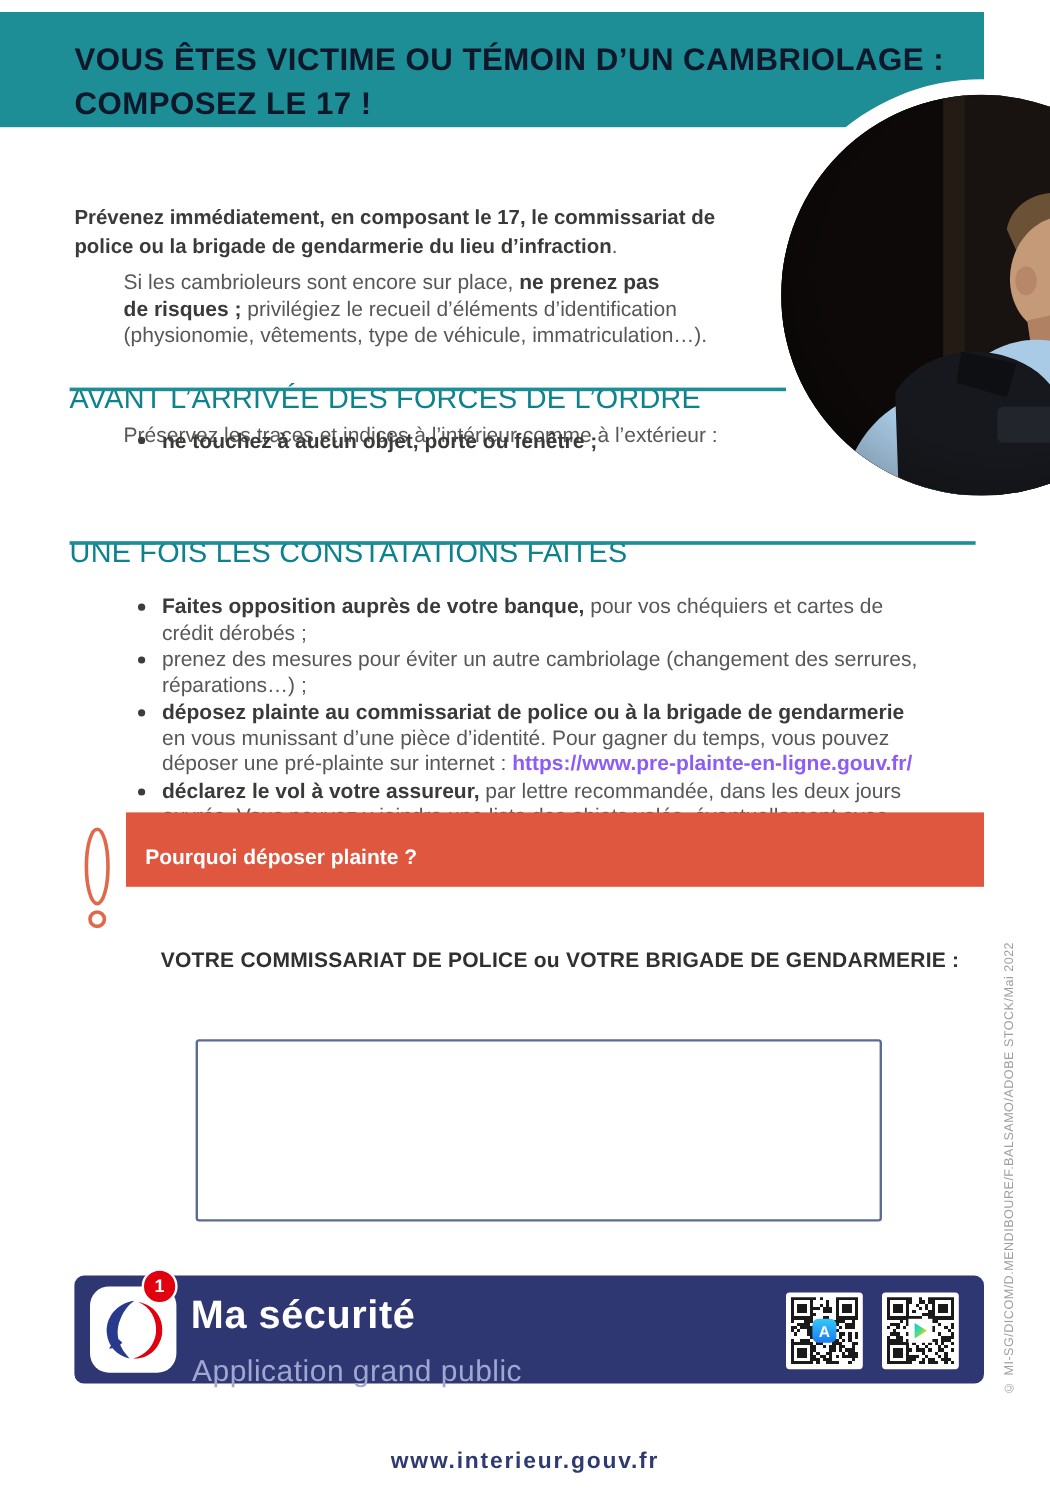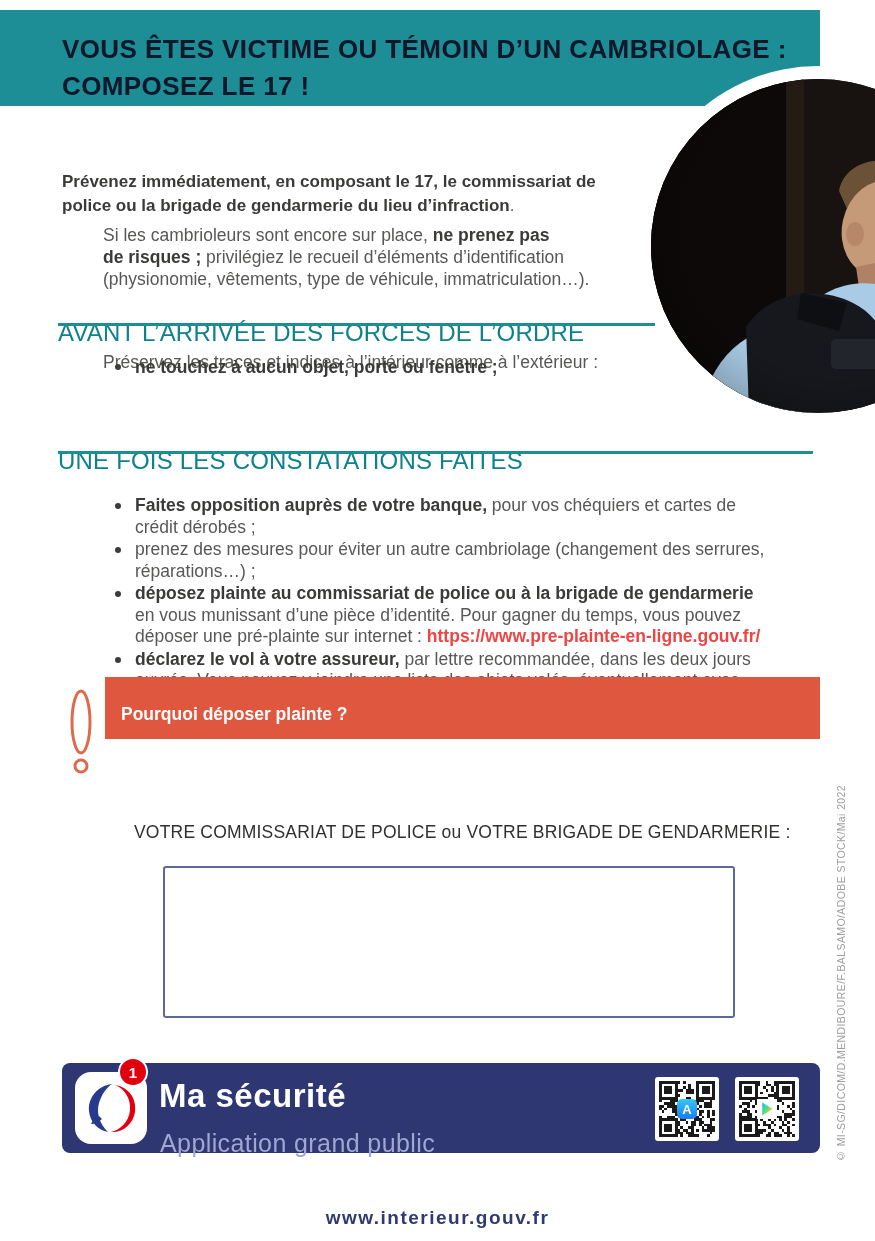--- a/index.html
+++ b/index.html
@@ -40,32 +40,32 @@
     letter-spacing:.2px;white-space:nowrap;
   }
   .rule{position:absolute;left:58px;height:3px;background:#1d8d96;}
   .sec1-intro{position:absolute;left:103px;top:333px;width:620px;font-size:17.5px;line-height:22px;}
   .blist{position:absolute;left:113px;margin:0;padding:0;list-style:none;font-size:17.5px;line-height:22px;}
   .blist li{position:relative;padding-left:22px;white-space:pre-line;}
   .blist li:before{content:"";position:absolute;left:2px;top:8px;width:6px;height:6px;border-radius:50%;background:#3c3c3b;}
   .blist.bold1 li{font-weight:bold;color:#3a3a39;line-height:23px;}
   .blist2{top:459px;width:712px;line-height:21.5px;margin-top:36px;}
   .blist2 li{margin-bottom:1px;}
-  .link{color:#ef4444;font-weight:bold;text-decoration:none;}
+  .link{color:#8b5cf6;font-weight:bold;text-decoration:none;}
   
   .callout{
     position:absolute;left:105px;top:677px;width:683px;background:#e0573f;color:#ffffff;
     padding:26px 16px 14px 16px;font-size:17.5px;line-height:22px;
   }
   .callout .callout-title{font-weight:bold;}
   .callout .callout-body{white-space:pre-line;}
   .excl{position:absolute;left:64px;top:688px;width:34px;height:90px;}
   
   .contact-label{
-    position:absolute;left:134px;top:822px;font-size:17.5px;font-weight:normal;color:#30302f;
+    position:absolute;left:134px;top:790px;font-size:17.5px;font-weight:bold;color:#30302f;
     letter-spacing:.2px;white-space:nowrap;
   }
   .contact-box{
     position:absolute;left:163px;top:866px;width:568px;height:148px;background:#ffffff;
     border:2px solid #5c6b95;border-radius:3px;
   }
   
   .credits{
     position:absolute;left:835px;top:790px;height:372px;width:18px;
     writing-mode:vertical-rl;transform:rotate(180deg);

